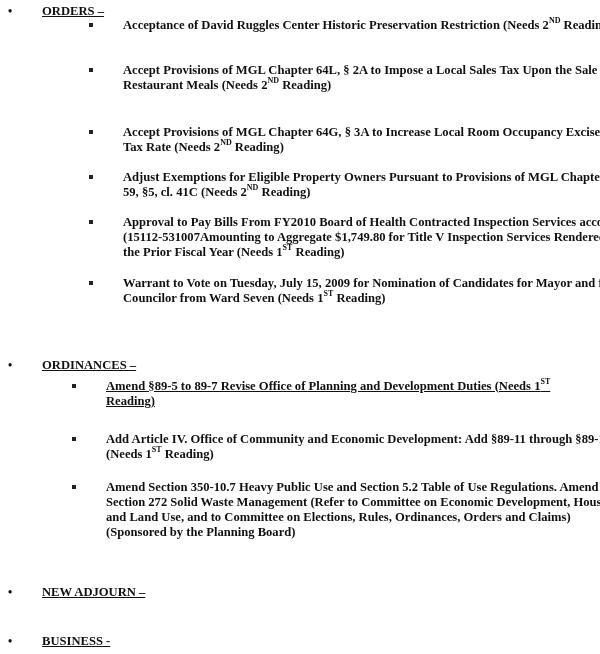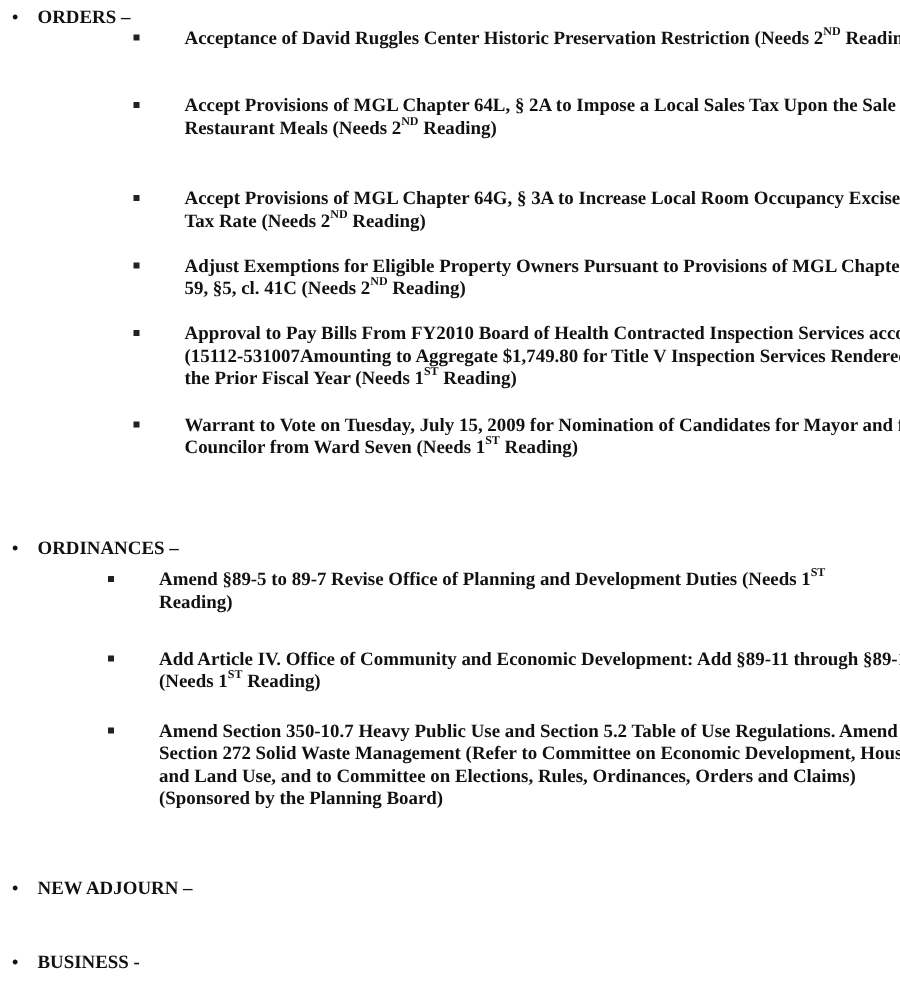--- a/index.html
+++ b/index.html
@@ -3,21 +3,21 @@
   <meta charset="utf-8">
   <style>
     html, body { margin: 0; padding: 0; background: #ffffff; }
     body {
       width: 600px; height: 654px; position: relative; overflow: hidden;
       font-family: "Liberation Serif", serif; font-weight: bold; color: #111111;
       font-size: 12.6px; line-height: 15px;
     }
     .sec { position: absolute; left: 8px; }
     .sec .dot { position: absolute; left: 0; top: 0; font-size: 12px; }
-    .sec .title { position: absolute; left: 17px; top: 0; white-space: nowrap; }
+    .sec .title { position: absolute; left: 34px; top: 0; white-space: nowrap; text-decoration: underline; }
     .item { position: absolute; }
     .item .sq { position: absolute; left: 0; top: 5px; width: 4px; height: 4px; background: #222; }
     .item .txt { position: absolute; left: 34px; top: 0; }
     sup { font-size: 8px; line-height: 0; position: relative; top: -1px; vertical-align: super; }
   </style>
 </head>
 <body>
 
 <div>
 
@@ -56,21 +56,21 @@
     <div class="txt" style="width:500px;"><span>Warrant to Vote on Tuesday, July 15, 2009 for Nomination of Candidates for Mayor and for Councilor from Ward Seven (Needs 1</span><sup>ST</sup><span> Reading)</span></div>
   </div>
 
   <div class="sec" style="top:358px;">
     <span class="dot">•</span>
     <span class="title">ORDINANCES –</span>
   </div>
 
   <div class="item" style="left:72px; top:379px; width:522px;">
     <span class="sq"></span>
-    <div class="txt" style="width:490px;"><span>Amend §89-5 to 89-7 Revise Office of Planning and Development Duties (Needs 1</span><sup>ST</sup><span> Reading)</span></div>
+    <div class="txt" style="width:490px;text-decoration:underline;"><span>Amend §89-5 to 89-7 Revise Office of Planning and Development Duties (Needs 1</span><sup>ST</sup><span> Reading)</span></div>
   </div>
 
   <div class="item" style="left:72px; top:432px; width:522px;">
     <span class="sq"></span>
     <div class="txt" style="width:515px;"><span>Add Article IV. Office of Community and Economic Development: Add §89-11 through §89-13.  (Needs 1</span><sup>ST</sup><span> Reading)</span></div>
   </div>
 
   <div class="item" style="left:72px; top:480px; width:528px;">
     <span class="sq"></span>
     <div class="txt" style="width:520px;"><span>Amend Section 350-10.7 Heavy Public Use and Section 5.2 Table of Use Regulations. Amend Section 272 Solid Waste Management (Refer to Committee on Economic Development, Housing and Land Use, and to Committee on Elections, Rules, Ordinances, Orders and Claims) (Sponsored by the Planning Board)</span></div>

